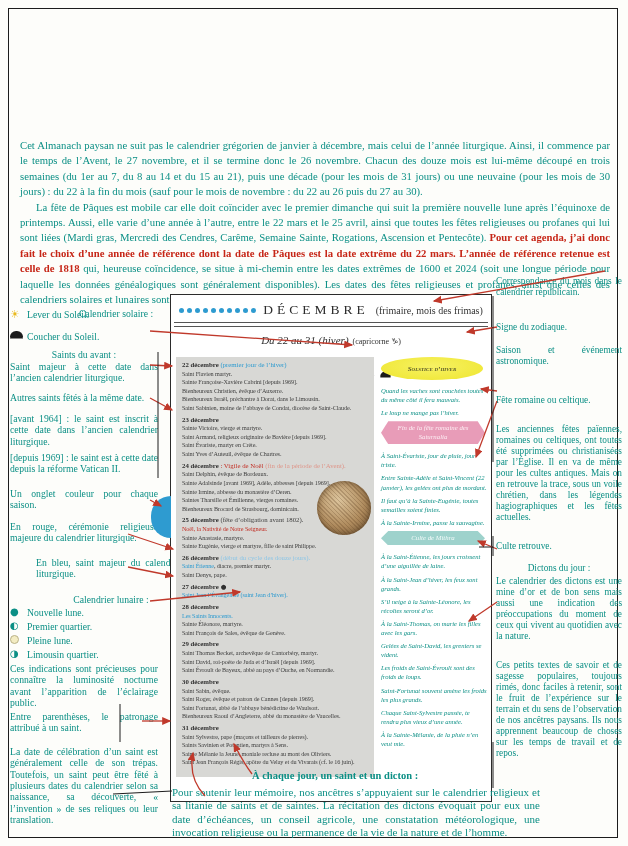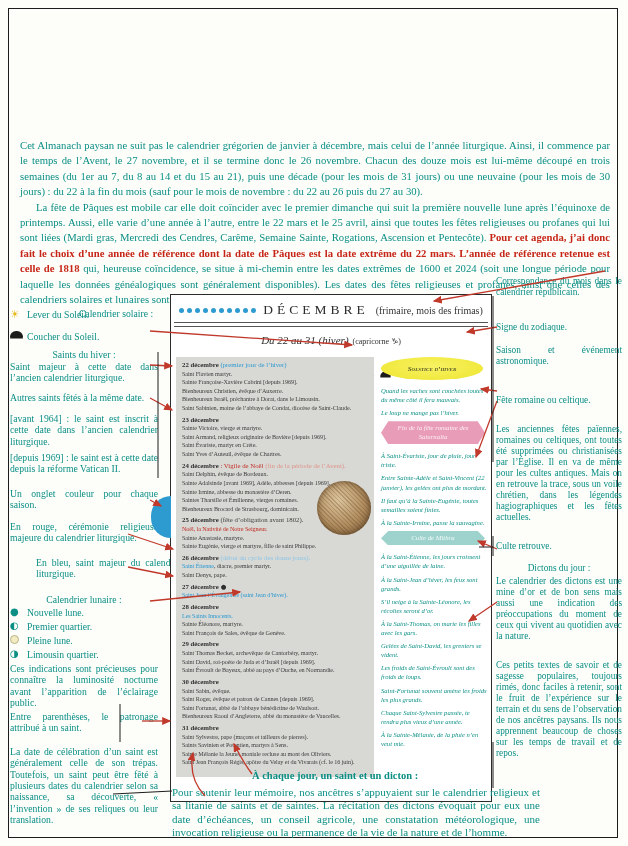--- a/index.html
+++ b/index.html
@@ -97,29 +97,29 @@
 
   <div class="intro">
     <p>Cet Almanach paysan ne suit pas le calendrier grégorien de janvier à décembre, mais celui de l’année liturgique. Ainsi, il commence par le temps de l’Avent, le 27 novembre, et il se termine donc le 26 novembre. Chacun des douze mois est lui-même découpé en trois semaines (du 1er au 7, du 8 au 14 et du 15 au 21), puis une décade (pour les mois de 31 jours) ou une neuvaine (pour les mois de 30 jours) : du 22 à la fin du mois (sauf pour le mois de novembre : du 22 au 26 puis du 27 au 30).</p>
     <p><span>La fête de Pâques est mobile car elle doit coïncider avec le premier dimanche qui suit la première nouvelle lune après l’équinoxe de printemps. Aussi, elle varie d’une année à l’autre, entre le 22 mars et le 25 avril, ainsi que toutes les fêtes religieuses ou profanes qui lui sont liées (Mardi gras, Mercredi des Cendres, Carême, Semaine Sainte, Rogations, Ascension et Pentecôte). </span><span class="red-em">Pour cet agenda, j’ai donc fait le choix d’une année de référence dont la date de Pâques est la date extrême du 22 mars. L’année de référence retenue est celle de 1818</span><span> qui, heureuse coïncidence, se situe à mi-chemin entre les dates extrêmes de 1600 et 2024 (soit une longue période pour laquelle les données généalogiques sont généralement disponibles). Les dates des fêtes religieuses et profanes, ainsi que celles des calendriers solaires et lunaires sont donc celles de l’année de référence 1818.</span></p>
   </div>
 
   <div class="left-notes" id="left-notes">
       <div class="ln-heading" style="top: 308px; padding-left: 32px;">Calendrier solaire :</div>
       <div class="ln-icon" style="top: 309px;"><span class="icn sun-glyph">☀</span><span>Lever du Soleil.</span></div>
       <div class="ln-icon" style="top: 331px;"><span class="icn sunset-shape"></span><span>Coucher du Soleil.</span></div>
-      <div class="ln-heading" style="top: 349px;">Saints du hiver :</div>
+      <div class="ln-heading" style="top: 349px;">Saints du avant :</div>
       <div class="ln-note" style="top: 361px;">Saint majeur à cette date dans l’ancien calendrier liturgique.</div>
       <div class="ln-note" style="top: 392px;">Autres saints fêtés à la même date.</div>
       <div class="ln-note" style="top: 413px;">[avant 1964] : le saint est inscrit à cette date dans l’ancien calendrier liturgique.</div>
       <div class="ln-note" style="top: 452px;">[depuis 1969] : le saint est à cette date depuis la réforme Vatican II.</div>
       <div class="ln-note" style="top: 488px;">Un onglet couleur pour chaque saison.</div>
       <div class="ln-note" style="top: 521px;">En rouge, cérémonie religieuse majeure du calendrier liturgique.</div>
       <div class="ln-note" style="top: 557px; margin-left: 26px;">En bleu, saint majeur du calendrier liturgique.</div>
-      <div class="ln-heading" style="top: 594px;">Calendrier lunaire :</div>
+      <div class="ln-heading" style="top: 594px; padding-left: 27px;">Calendrier lunaire :</div>
       <div class="ln-icon" style="top: 607px;"><span class="icn moon-new">●</span><span>Nouvelle lune.</span></div>
       <div class="ln-icon" style="top: 621px;"><span class="icn moon-q">◐</span><span>Premier quartier.</span></div>
       <div class="ln-icon" style="top: 635px;"><span class="icn moon-full"></span><span>Pleine lune.</span></div>
       <div class="ln-icon" style="top: 649px;"><span class="icn moon-q">◑</span><span>Limousin quartier.</span></div>
       <div class="ln-note" style="top: 663px;">Ces indications sont précieuses pour connaître la luminosité nocturne avant l’apparition de l’éclairage public.</div>
       <div class="ln-note" style="top: 711px;">Entre parenthèses, le patronage attribué à un saint.</div>
       <div class="ln-note" style="top: 746px;">La date de célébration d’un saint est généralement celle de son trépas. Toutefois, un saint peut être fêté à plusieurs dates du calendrier selon sa naissance, sa découverte, « l’invention » de ses reliques ou leur translation.</div>
     </div>
   <div class="right-notes" id="right-notes">
       <div class="rn-note" style="top: 276px;">Correspondance du mois dans le calendrier républicain.</div>

